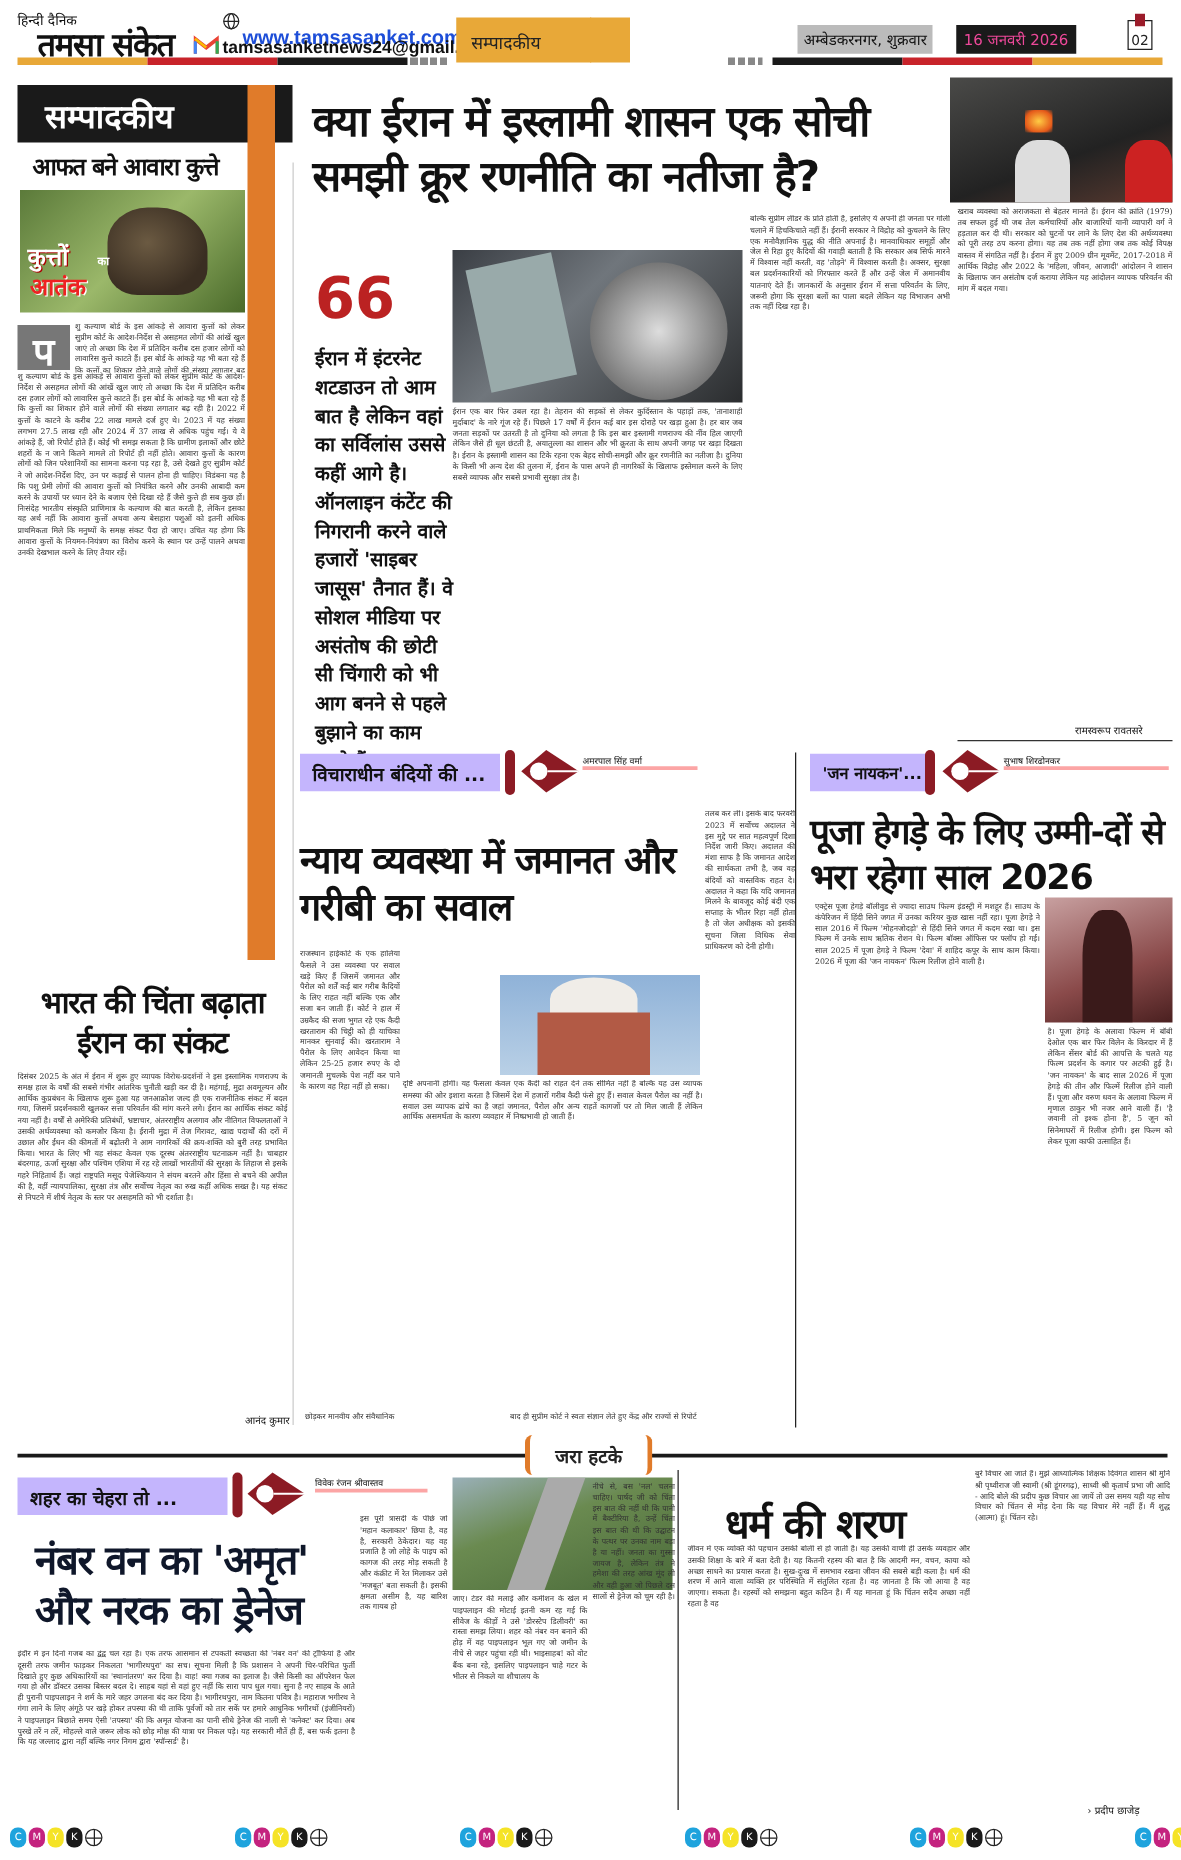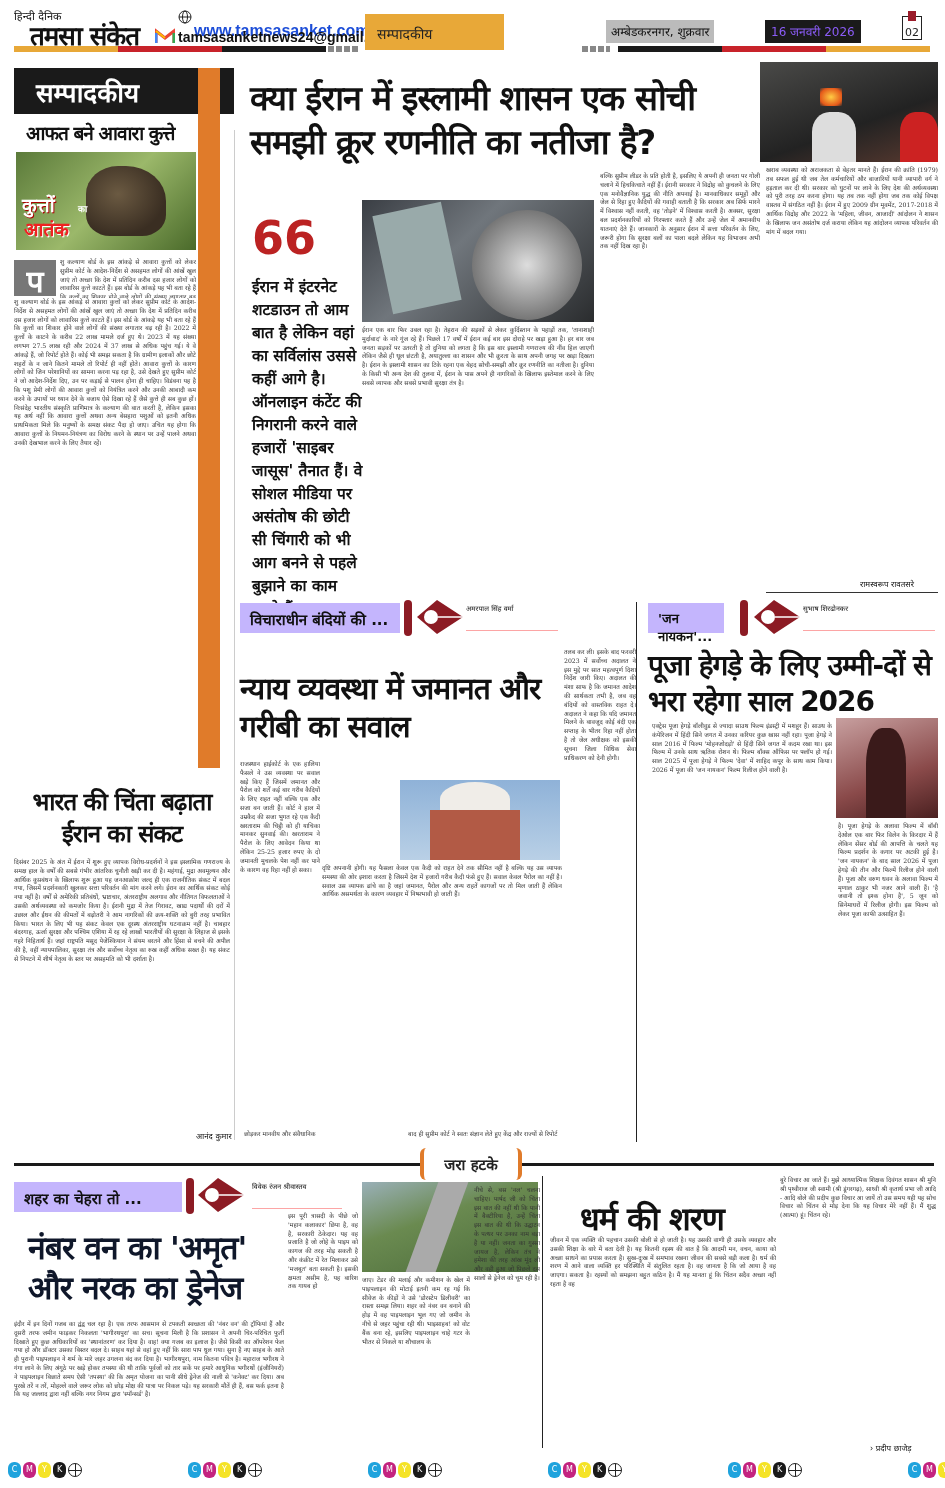--- a/index.html
+++ b/index.html
@@ -6,30 +6,30 @@
 body{width:945px;height:1488px;background:#fff;font-family:"DejaVu Serif",serif;color:#222;position:relative;overflow:hidden}
 .abs{position:absolute}
 .hdr-brand-small{left:14px;top:8px;font:11px "DejaVu Sans",sans-serif;color:#111}
 .hdr-brand{left:30px;top:17px;font:bold 26px "DejaVu Sans",sans-serif;color:#111;letter-spacing:-1px}
 .hdr-mail-icon{left:155px;top:28px;width:20px;height:16px}
 .hdr-web{left:178px;top:22px;font:bold 16px "Liberation Sans",sans-serif;color:#1d4ed8}
 .hdr-email{left:178px;top:29px;font:bold 14px "Liberation Sans",sans-serif;color:#111}
 .stripe{top:46px;height:6px}
 .hdr-tab{left:365px;top:14px;width:108px;height:36px;background:#e8a838;font:14px "DejaVu Sans",sans-serif;color:#222;padding:10px 12px}
 .hdr-tab2{left:472px;top:14px;width:32px;height:36px;background:#e8a838}
-.hdr-city{left:606px;top:20px;background:#bbb;font:12px "DejaVu Sans",sans-serif;padding:3px 5px;color:#111}
-.hdr-date{left:765px;top:20px;background:#1a1a1a;color:#8b5cf6;font:12px "DejaVu Sans",sans-serif;padding:3px 6px}
+.hdr-city{left:638px;top:20px;background:#bbb;font:12px "DejaVu Sans",sans-serif;padding:3px 5px;color:#111}
+.hdr-date{left:765px;top:20px;background:#1a1a1a;color:#ec4899;font:12px "DejaVu Sans",sans-serif;padding:3px 6px}
 .hdr-page{left:902px;top:16px;width:20px;height:24px;border:1.5px solid #222;font:11px "DejaVu Sans",sans-serif;text-align:center;padding-top:9px}
 .hdr-page:before{content:"";position:absolute;left:5px;top:-6px;width:8px;height:10px;background:#9b1c2a}
 .col-text{font:6.2px/8.8px "DejaVu Serif",serif;color:#333;text-align:justify;overflow:hidden}
 .head-big{font:bold 34px/44px "DejaVu Sans",sans-serif;color:#111;letter-spacing:-1px}
 .head-mid{font:bold 28px/36px "DejaVu Sans",sans-serif;color:#111;letter-spacing:-1px}
 .label-box{background:#c4b5fd;font:bold 15px "DejaVu Sans",sans-serif;color:#111;padding:6px 10px}
 .pen-icon{width:50px;height:38px}
-.byline{font:7px "DejaVu Sans",sans-serif;color:#111;border-bottom:1px solid #fca5a5;padding-bottom:17px}
+.byline{font:7px "DejaVu Sans",sans-serif;color:#111;border-bottom:3px solid #fca5a5;padding-bottom:0}
 .img{background:#777;overflow:hidden}
 .vline{background:#222;width:1px}
 .cmyk{top:1462px;display:flex;gap:2px}
 .cmyk span{width:13px;height:16px;border-radius:6px;font:8px "DejaVu Sans",sans-serif;color:#fff;text-align:center;line-height:16px}
 .cmyk .reg{width:14px;height:14px;border:1px solid #222;border-radius:50%;background:transparent;position:relative;margin-top:1px}
 .reg:before{content:"";position:absolute;left:6px;top:0;width:1px;height:12px;background:#222}
 .reg:after{content:"";position:absolute;top:6px;left:0;height:1px;width:12px;background:#222}
 .quote-mark{font:bold 46px "DejaVu Sans",sans-serif;color:#b22;line-height:40px}
 .pull-quote{font:bold 15.5px/23px "DejaVu Sans",sans-serif;color:#111}
 .author{font:8px "DejaVu Sans",sans-serif;color:#111}
@@ -112,21 +112,21 @@
 <div class="abs img" style="left:400px;top:780px;width:160px;height:80px;background:linear-gradient(#8fb2d8,#b9d0e6)">
   <div style="position:absolute;left:40px;top:2px;width:70px;height:34px;background:#f0ede8;border-radius:50% 50% 0 0"></div>
   <div style="position:absolute;left:30px;top:30px;width:90px;height:50px;background:#b25a45"></div>
 </div>
 <div class="abs col-text" style="left:322px;top:864px;width:240px;height:264px">दृष्टि अपनानी होगी। यह फैसला केवल एक कैदी को राहत देने तक सीमित नहीं है बल्कि यह उस व्यापक समस्या की ओर इशारा करता है जिसमें देश में हजारों गरीब कैदी फंसे हुए हैं। सवाल केवल पैरोल का नहीं है। सवाल उस व्यापक ढांचे का है जहां जमानत, पैरोल और अन्य राहतें कागजों पर तो मिल जाती हैं लेकिन आर्थिक असमर्थता के कारण व्यवहार में निष्प्रभावी हो जाती हैं।</div>
 <div class="abs col-text" style="left:640px;top:648px;width:0;height:0">मांग की जाती रहती है। अदालत ने स्पष्ट किया कि कानून किसी की गरीबी को उसके खिलाफ इस्तेमाल करने की इजाजत नहीं देता। राजस्थान हाईकोर्ट का यह फैसला न्याय व्यवस्था को मानवीय बनाने की दिशा में एक महत्वपूर्ण कदम है। यदि हम चाहते हैं कि जेलें केवल गरीबों के लिए न रह जाएं, तो हमें जमानत की शर्तों को सरल और व्यावहारिक बनाना होगा। इसके बाद ही सुप्रीम कोर्ट ने स्वतः संज्ञान लेते हुए केंद्र और राज्यों से रिपोर्ट तलब कर ली।</div>
 <div class="abs col-text" style="left:244px;top:1130px;width:160px;height:10px">छोड़कर मानवीय और संवैधानिक</div>
 <div class="abs col-text" style="left:408px;top:1130px;width:228px;height:10px">बाद ही सुप्रीम कोर्ट ने स्वतः संज्ञान लेते हुए केंद्र और राज्यों से रिपोर्ट</div>
 <div class="abs vline" style="left:636px;top:602px;height:540px"></div>
 
-<div class="abs label-box" style="left:648px;top:603px;width:76px;height:30px;font-size:13px">'जन नायकन'...</div>
+<div class="abs label-box" style="left:648px;top:603px;width:100px;height:30px;font-size:13px">'जन नायकन'...</div>
 <div class="abs" style="left:740px;top:600px;width:8px;height:36px;background:#8c1b24;border-radius:4px"></div>
 <svg class="abs pen-icon" style="left:752px;top:598px" viewBox="0 0 50 38">
     <path d="M2 19 L22 2 L48 19 L22 36 Z" fill="#8c1b24"></path>
     <circle cx="16" cy="19" r="7" fill="#fff"></circle>
     <line x1="23" y1="19" x2="48" y2="19" stroke="#fff" stroke-width="1.5"></line>
   </svg>
 <div class="abs byline" style="left:803px;top:604px;width:132px">सुभाष शिरढोनकर</div>
 <div class="abs head-mid" style="left:648px;top:648px;width:290px">पूजा हेगड़े के लिए उम्मी-दों से भरा रहेगा साल 2026</div>
 <div class="abs col-text" style="left:652px;top:722px;width:180px;height:406px">एक्ट्रेस पूजा हेगड़े बॉलीवुड से ज्यादा साउथ फिल्म इंडस्ट्री में मशहूर हैं। साउथ के कंपेरिजन में हिंदी सिने जगत में उनका करियर कुछ खास नहीं रहा। पूजा हेगड़े ने साल 2016 में फिल्म 'मोहनजोदड़ो' से हिंदी सिने जगत में कदम रखा था। इस फिल्म में उनके साथ ऋतिक रोशन थे। फिल्म बॉक्स ऑफिस पर फ्लॉप हो गई। साल 2025 में पूजा हेगड़े ने फिल्म 'देवा' में शाहिद कपूर के साथ काम किया। 2026 में पूजा की 'जन नायकन' फिल्म रिलीज होने वाली है।</div>
 <div class="abs img" style="left:836px;top:718px;width:102px;height:100px;background:linear-gradient(160deg,#c8a0a0,#8a4a4a 60%,#4a2020)">

